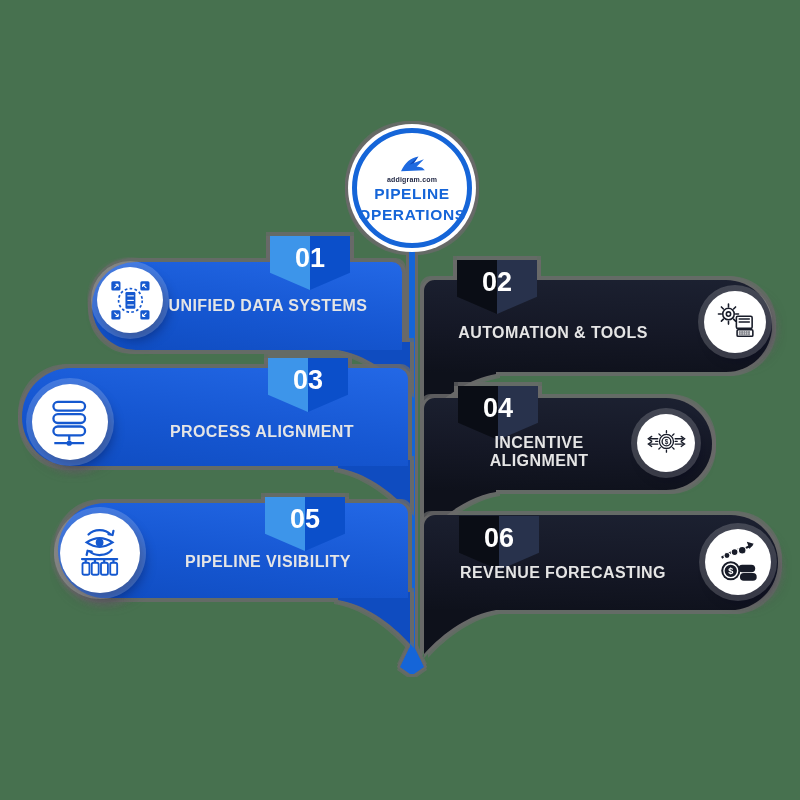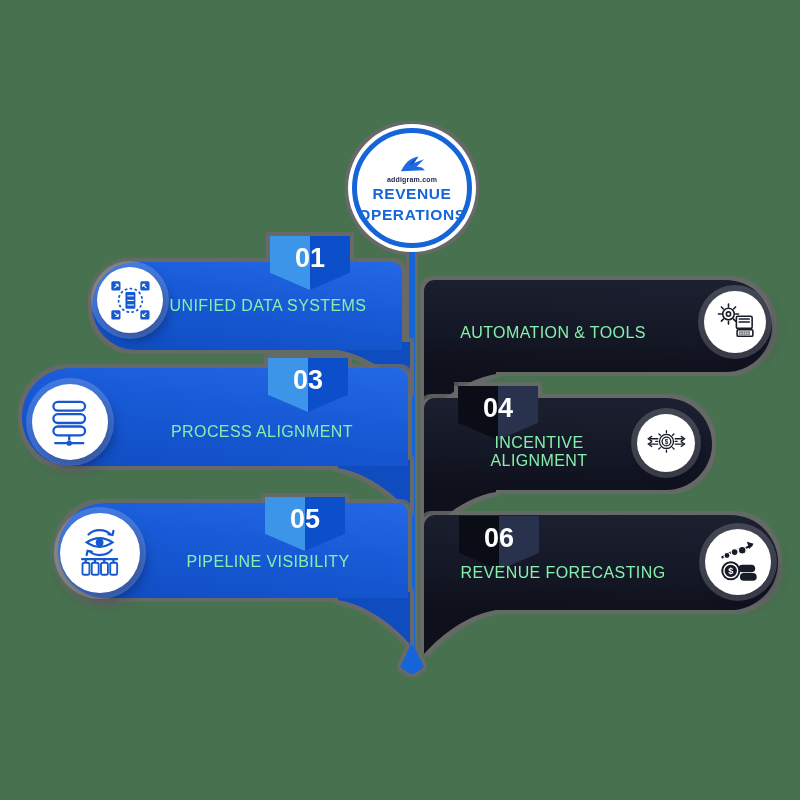--- a/index.html
+++ b/index.html
@@ -41,37 +41,37 @@
   .ribbon{position:absolute;width:80px;height:54px;display:flex;align-items:center;justify-content:center;
        padding-bottom:10px;box-sizing:border-box;color:#fff;font-size:27px;font-weight:800;
        clip-path:polygon(0 0,100% 0,100% 68%,50% 100%,0 68%);}
   .blue .ribbon{background:linear-gradient(90deg,var(--ribbon-blue-a) 0 50%,var(--ribbon-blue-b) 50% 100%);}
   .dark .ribbon{background:linear-gradient(90deg,var(--ribbon-dark-a) 0 50%,var(--ribbon-dark-b) 50% 100%);}
   .icon-circle{position:absolute;background:#fff;border-radius:50%;
        display:flex;align-items:center;justify-content:center;
        box-shadow:0 0 0 6px rgba(255,255,255,.18),5px 7px 12px rgba(0,0,30,.35);}
   .icon-circle svg{width:74%;height:74%;}
   .label{position:absolute;display:flex;align-items:center;justify-content:center;box-sizing:border-box;
-       color:#86efac;font-weight:400;font-size:16px;letter-spacing:.4px;text-align:center;line-height:1.15;}
+       color:#e5e5e5;font-weight:700;font-size:16px;letter-spacing:.4px;text-align:center;line-height:1.15;}
 </style>
 </head>
 <body>
 
 <div class="stage">
 
   <div class="hub">
     <div class="hub-line"></div>
     <div class="hub-flare"></div>
     <div class="hub-circle">
       <svg width="30" height="22" viewBox="0 0 32 24">
         <path d="M4,21 C9,11 14,7 23,5 L18,12 L29,8 L21,16 C26,16 28,17 30,20 Z" fill="#1e6ae0"></path>
         <path d="M13,14 L23,5 L18,12 Z" fill="#0d47b5"></path>
       </svg>
       <div class="hub-brand">addigram.com</div>
-      <div class="hub-title">REVENUE</div>
+      <div class="hub-title">PIPELINE</div>
       <div class="hub-title">OPERATIONS</div>
     </div>
   </div>
 
   <div class="banner blue" style="left:88px;top:236px;width:330px;height:165px;z-index:2;">
     <div class="tail" style="left:250px;top:106px;">
       <svg viewBox="0 0 72 56">
           <path d="M0 0 H72 V52 C52 30 26 12 0 8 Z" fill="var(--blue-deep)"></path>
         </svg>
     </div>
@@ -105,20 +105,23 @@
     <div class="label" style="left:60px;top:26px;width:240px;height:88px;">UNIFIED DATA SYSTEMS</div>
   </div>
 
   <div class="banner dark" style="left:418px;top:256px;width:360px;height:170px;z-index:3;">
     <div class="tail" style="left:6px;top:110px;">
       <svg viewBox="0 0 72 56">
           <path d="M72 0 H0 V52 C20 30 46 12 72 8 Z" fill="var(--dark-deep)"></path>
         </svg>
     </div>
     <div class="bar" style="left:6px;top:24px;width:348px;height:92px;"></div>
+    <div class="ribbon" style="left:39px;top:4px;">
+      <span>02</span>
+    </div>
     <div class="icon-circle" style="left:286px;top:35px;width:62px;height:62px;">
       <svg viewBox="0 0 64 64" fill="none" stroke="#171b28" stroke-width="2.2" stroke-linecap="round">
         <circle cx="23" cy="21" r="8"></circle>
           <circle cx="23" cy="21" r="3"></circle>
         <path d="M33 21 h4 M23 11 v-4 M23 31 v4 M13 21 h-4 M30.1 13.9 l2.8 -2.8 M15.9 13.9 l-2.8 -2.8 M30.1 28.1 l2.8 2.8 M15.9 28.1 l-2.8 2.8"></path>
         <rect x="34" y="24" width="22" height="17" rx="2"></rect>
         <path d="M38 28 h14 M38 32 h14"></path>
         <rect x="35" y="43" width="22" height="9" rx="1.5"></rect>
         <path d="M38 46 h16 M38 49 h16" stroke-dasharray="1.6 1.6" stroke-width="1.4"></path>
       </svg>

